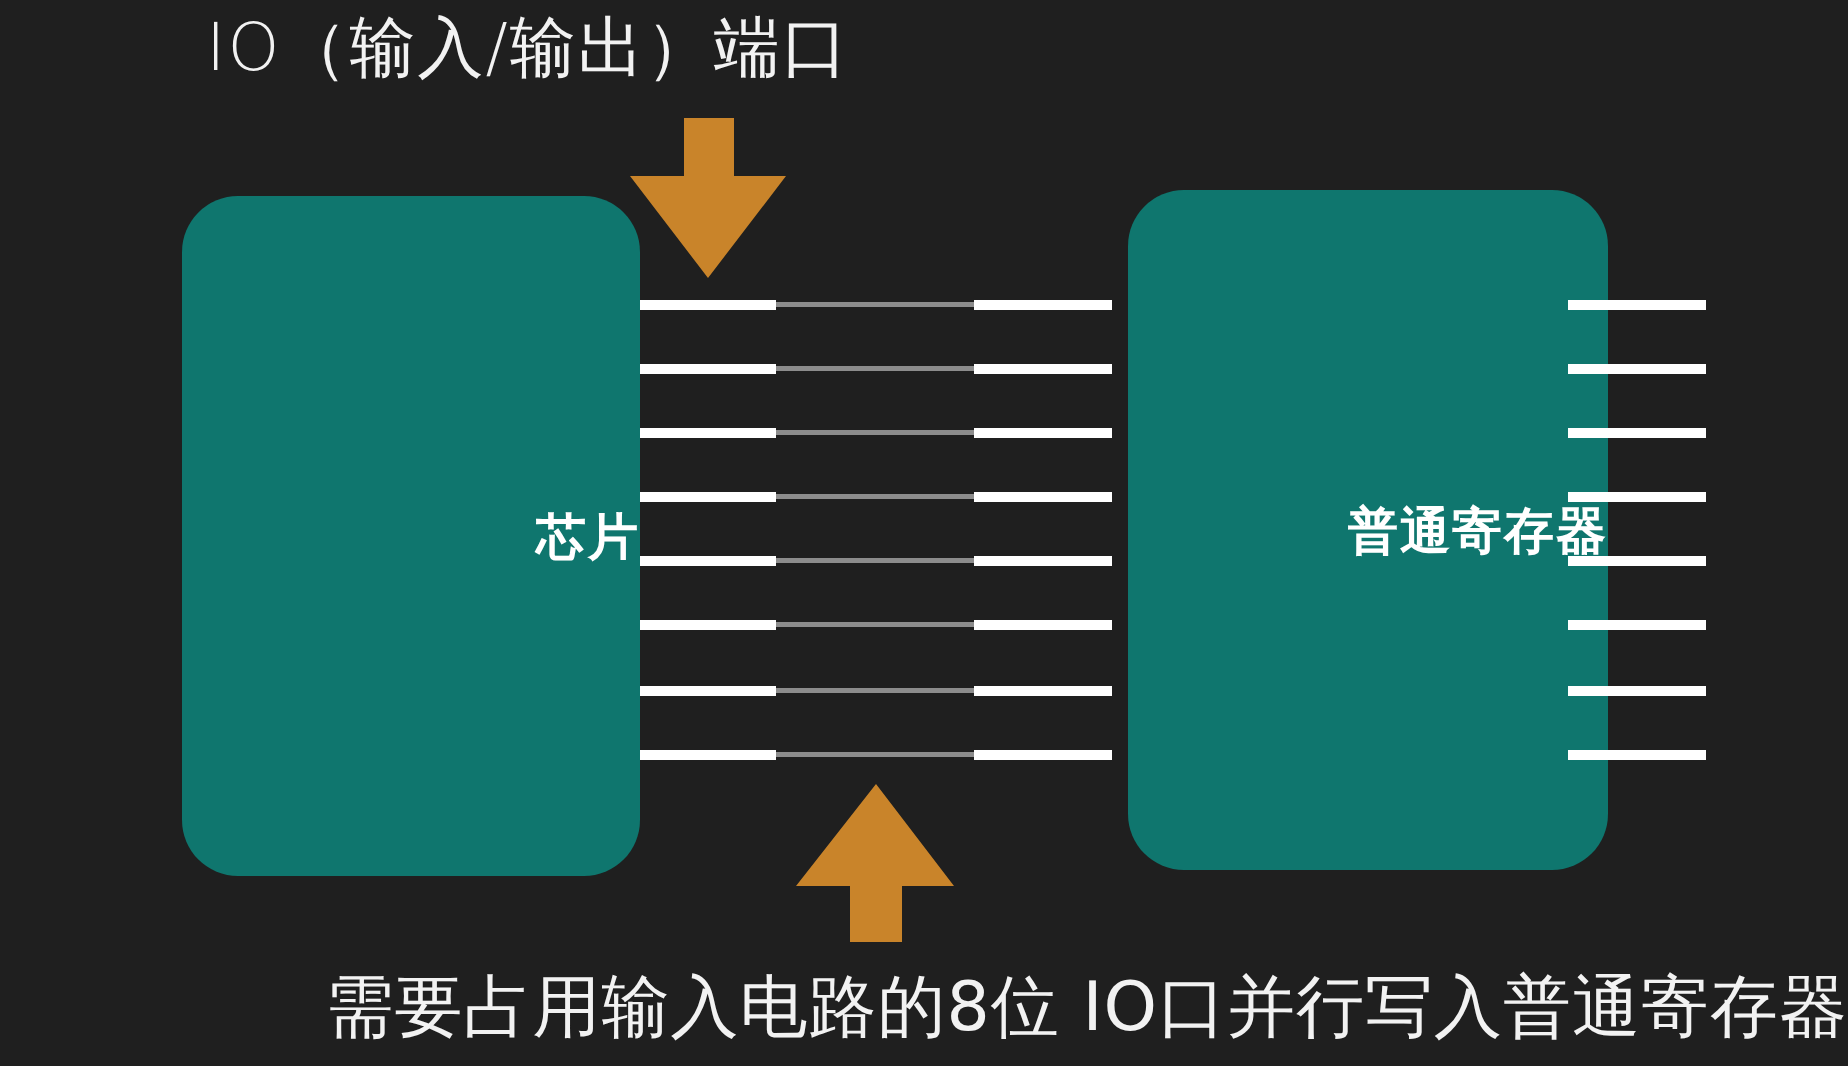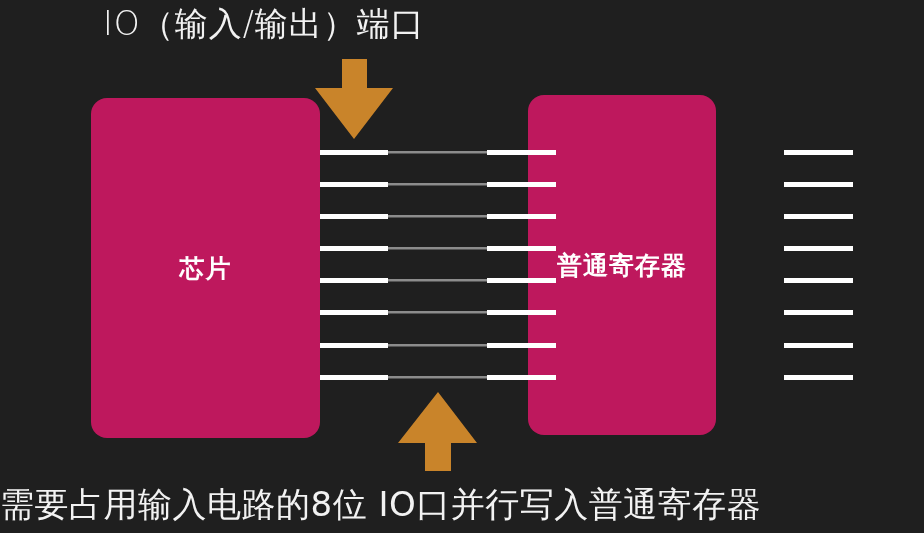--- a/index.html
+++ b/index.html
@@ -10,30 +10,30 @@
     font-family: "DejaVu Sans", sans-serif;
   }
   .title {
     position: absolute; left: 0; width: 924px; top: 0px;
     text-align: left; padding-left: 103px; box-sizing: border-box;
     color: #f2f2f2; font-size: 33px; line-height: 48px; font-weight: 300;
     letter-spacing: 1px; white-space: nowrap;
   }
   .caption {
     position: absolute; left: 0; top: 479px; width: 924px;
-    text-align: left; color: #f2f2f2; font-size: 34px; line-height: 50px;
+    text-align: right; color: #f2f2f2; font-size: 34px; line-height: 50px;
     letter-spacing: 0.5px; white-space: nowrap;
   }
   .box {
-    position: absolute; background: #be185d; border-radius: 16px;
-    display: flex; align-items: center; justify-content: center;
+    position: absolute; background: #0f766e; border-radius: 28px;
+    display: flex; align-items: center; justify-content: flex-end;
   }
   .box-label { color: #ffffff; font-size: 25px; font-weight: bold; letter-spacing: 1px; }
   #chip { left: 91px; top: 98px; width: 229px; height: 340px; }
-  #register { left: 528px; top: 95px; width: 188px; height: 340px; }
+  #register { left: 564px; top: 95px; width: 240px; height: 340px; }
   svg.wires { position: absolute; left: 0; top: 0; }
 </style>
 </head>
 <body>
 
 <div class="title">IO（输入/输出）端口</div>
 
 <div class="box" id="chip">
   <span class="box-label">芯片</span>
 </div>

